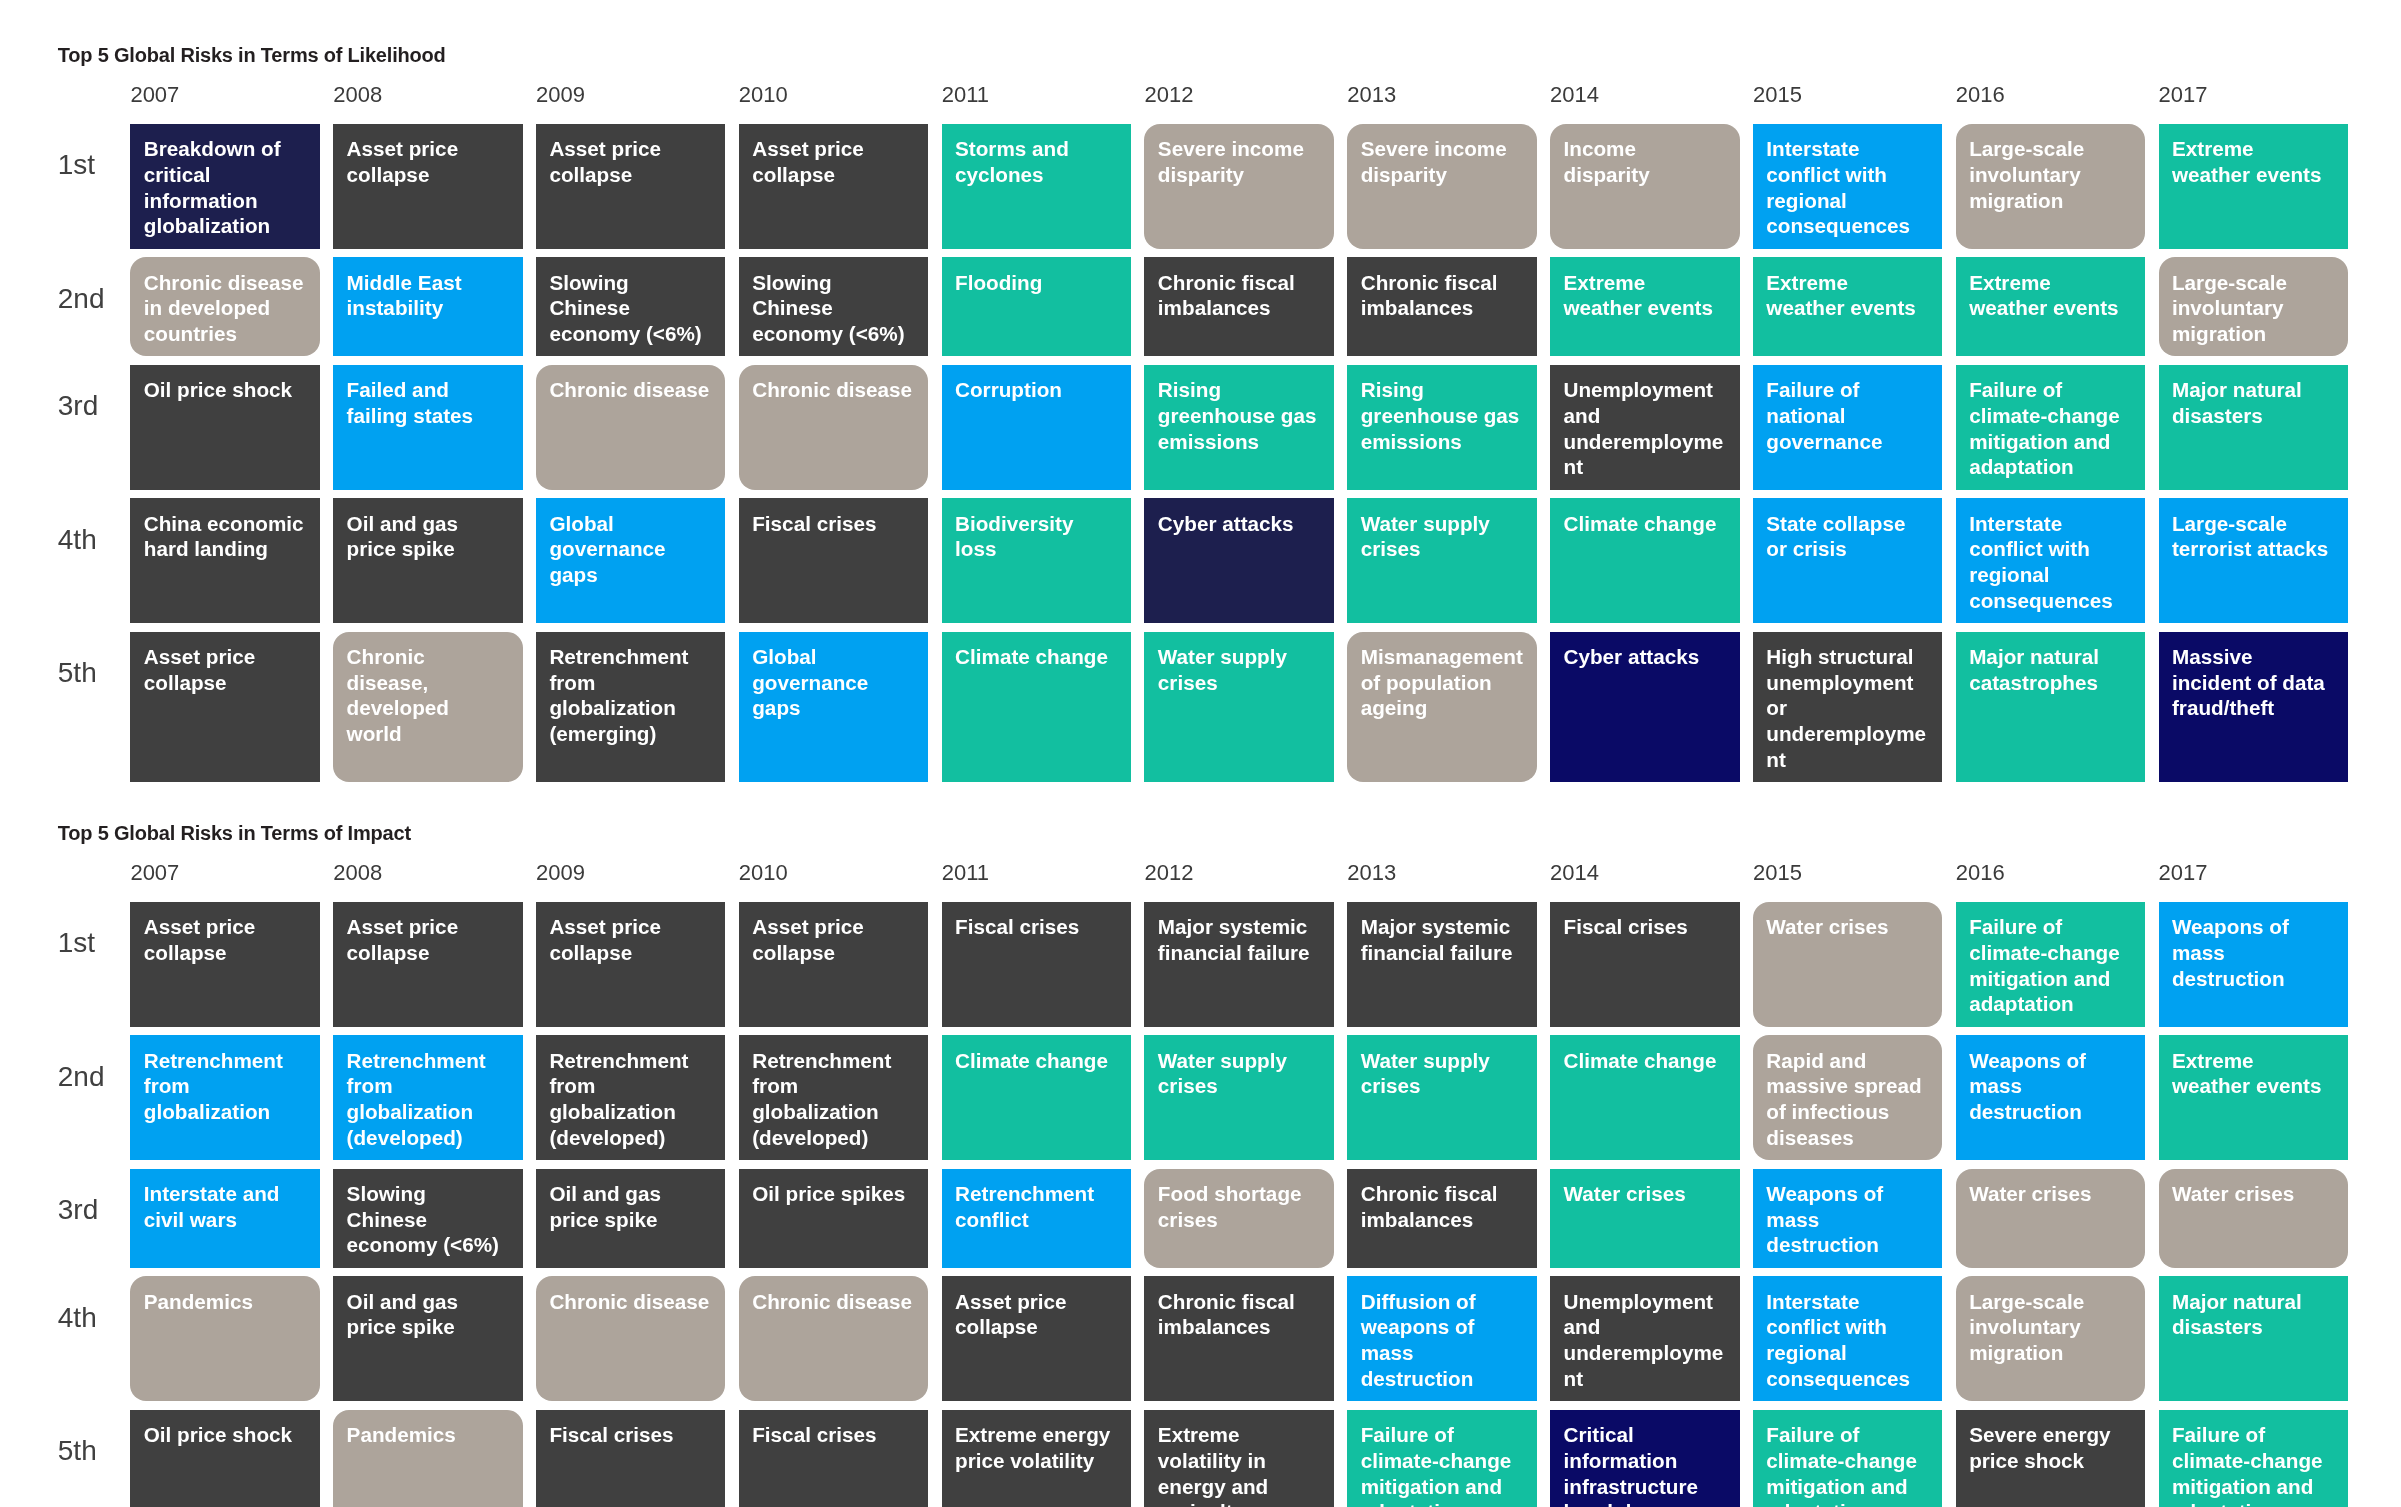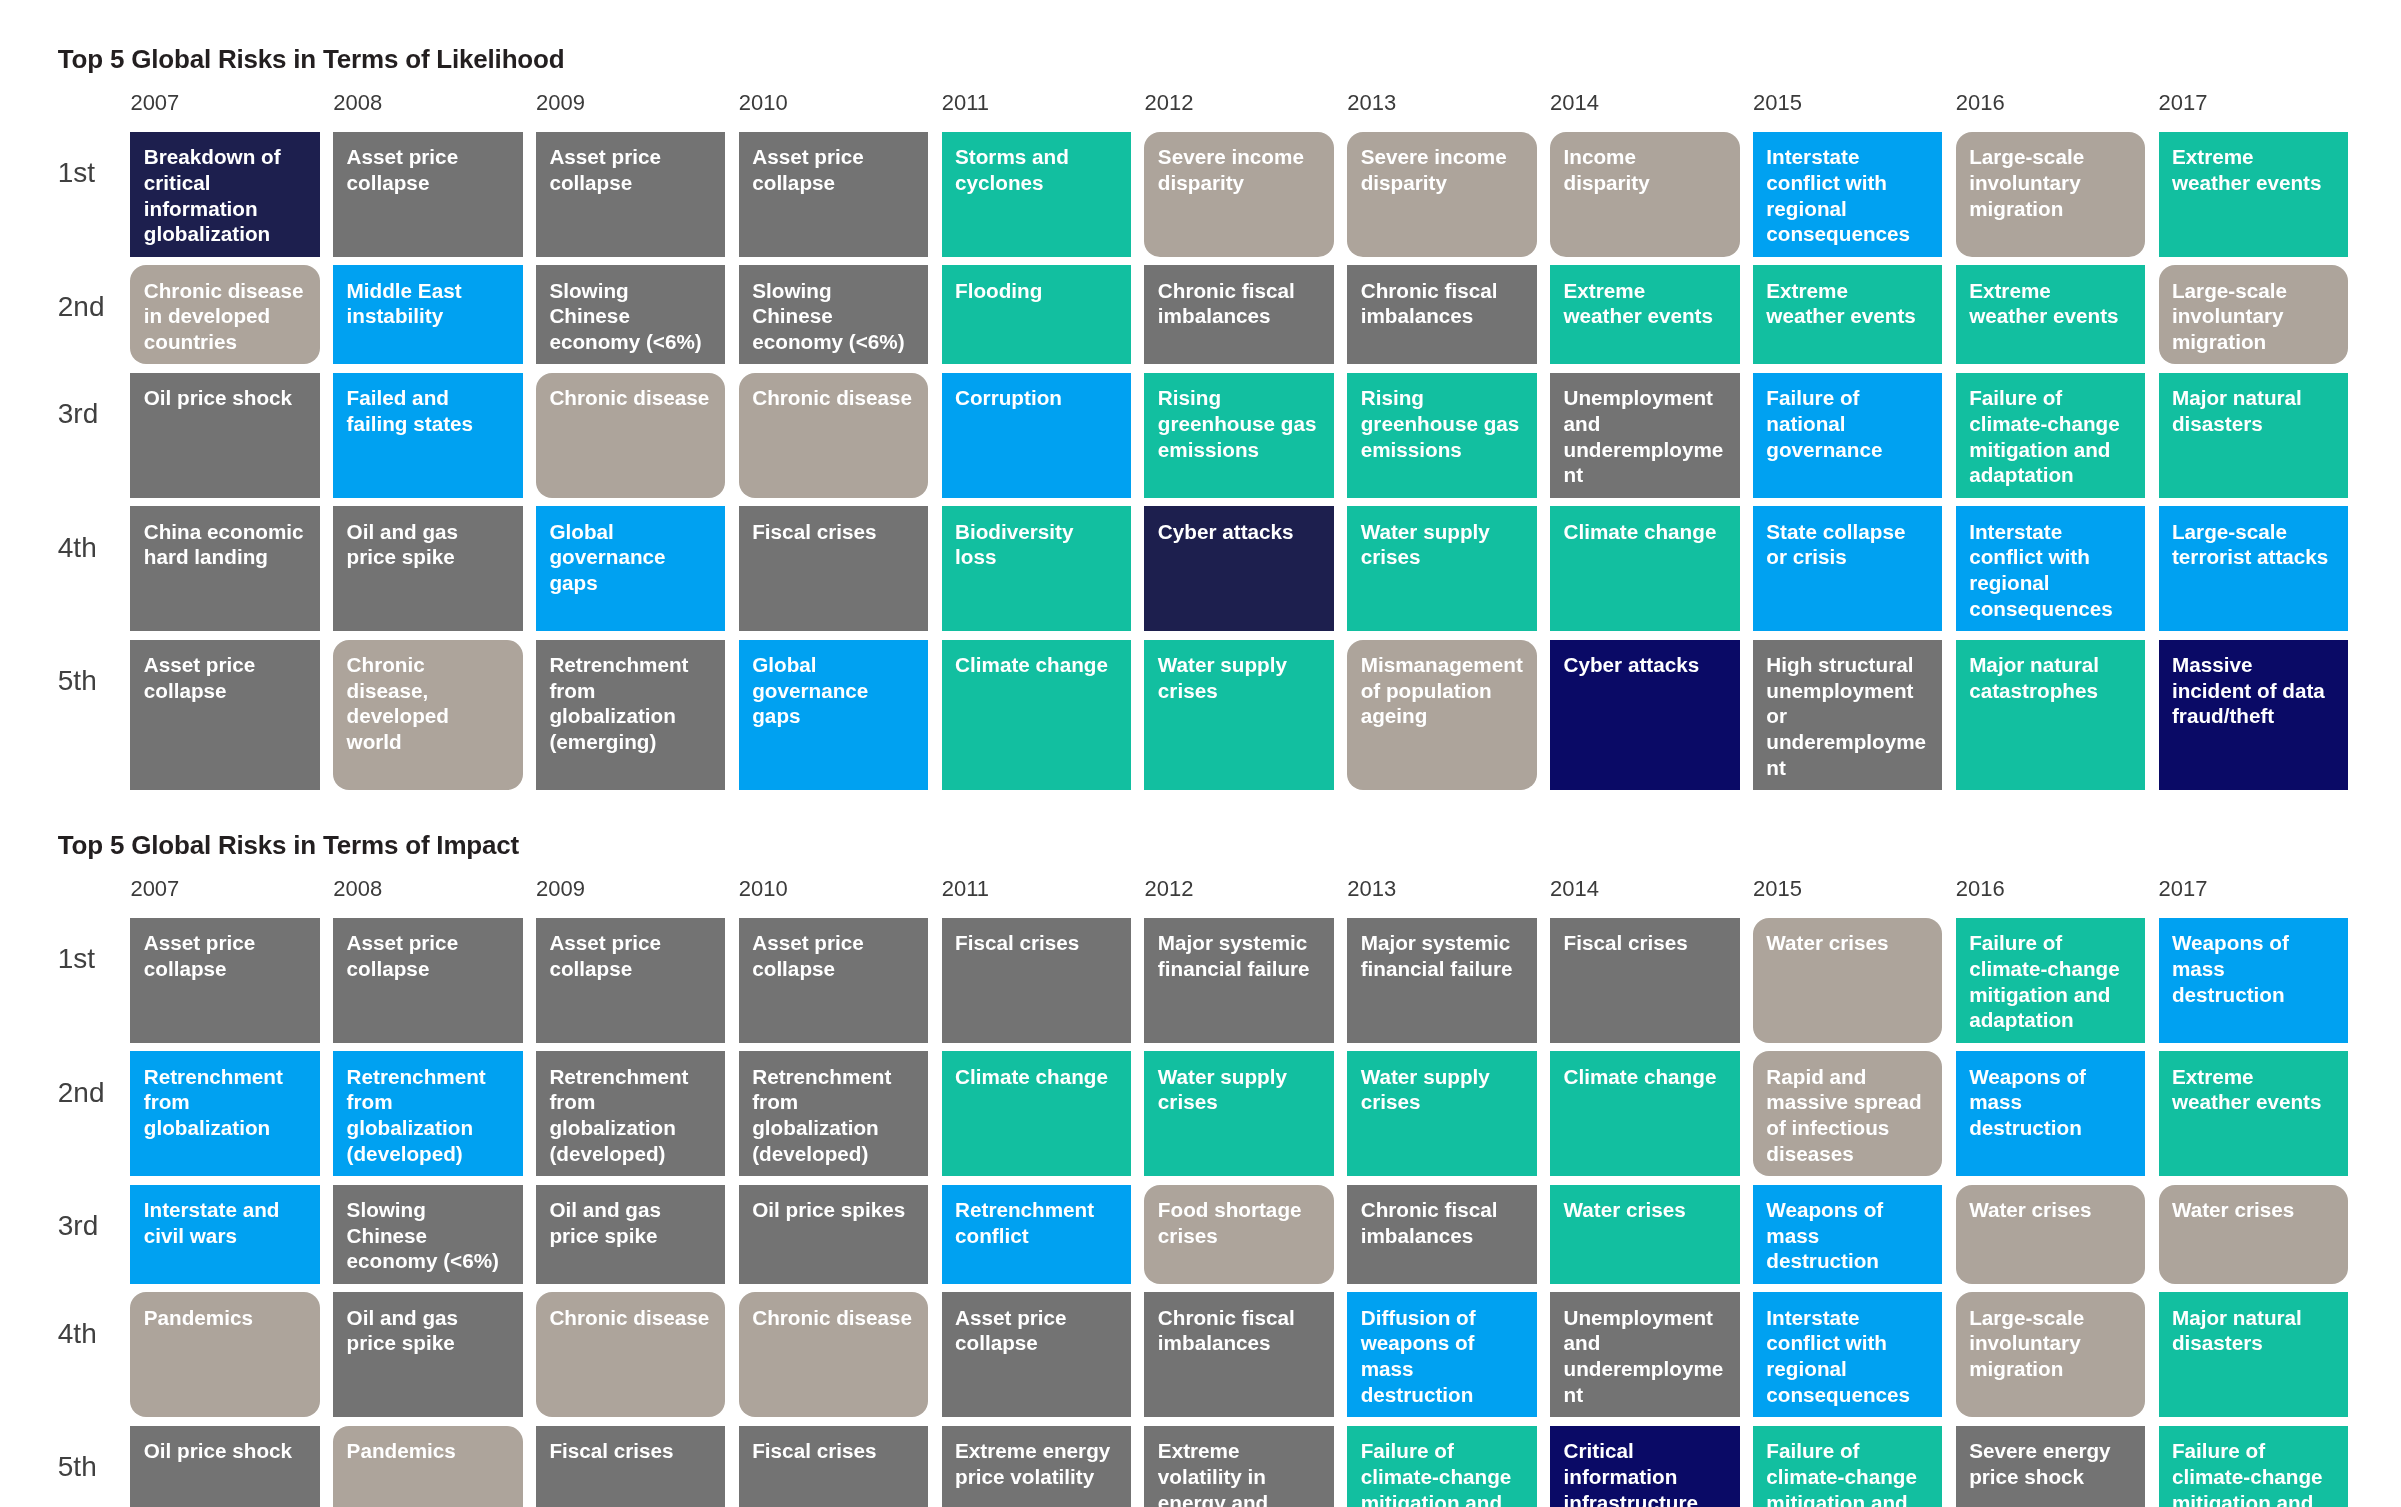--- a/index.html
+++ b/index.html
@@ -13,21 +13,21 @@
   }
   .page{
     width:2402px;
     min-height:1507px;
     box-sizing:border-box;
     padding:44px 54px 0 54px;
     position:relative;
   }
   .section{ margin-bottom:15.4px; }
   .section-title{
-    font-size:26px;
+    font-size:20px;
     font-weight:bold;
     color:#231f20;
     letter-spacing:-0.2px;
     margin:0 0 13.4px 3.8px;
   }
   
   .grid{
     display:grid;
     grid-template-columns:63px repeat(11, 1fr);
     column-gap:13.4px;
@@ -59,21 +59,21 @@
     font-weight:bold;
     overflow:hidden;
     word-wrap:break-word;
   }
   .r1 .cell, .r1.rowlabel{ height:83px; }
   .r2 .cell, .r2.rowlabel{ height:83px; }
   .r3 .cell, .r3.rowlabel{ height:83px; }
   .r4 .cell, .r4.rowlabel{ height:83px; }
   .r5 .cell, .r5.rowlabel{ height:83px; }
 
-  .cell.economic     { background:#737373; }
+  .cell.economic     { background:#404040; }
   .cell.environmental{ background:#12bfa0; }
   .cell.geopolitical { background:#00a1f1; }
   .cell.societal     { background:#ada49b;border-radius:16px; }
   .cell.technological{ background:#1d1f4e; }
   .cell.technological2{ background:#0a0a66; }
 </style>
 </head>
 <body>
 
 <div class="page">

